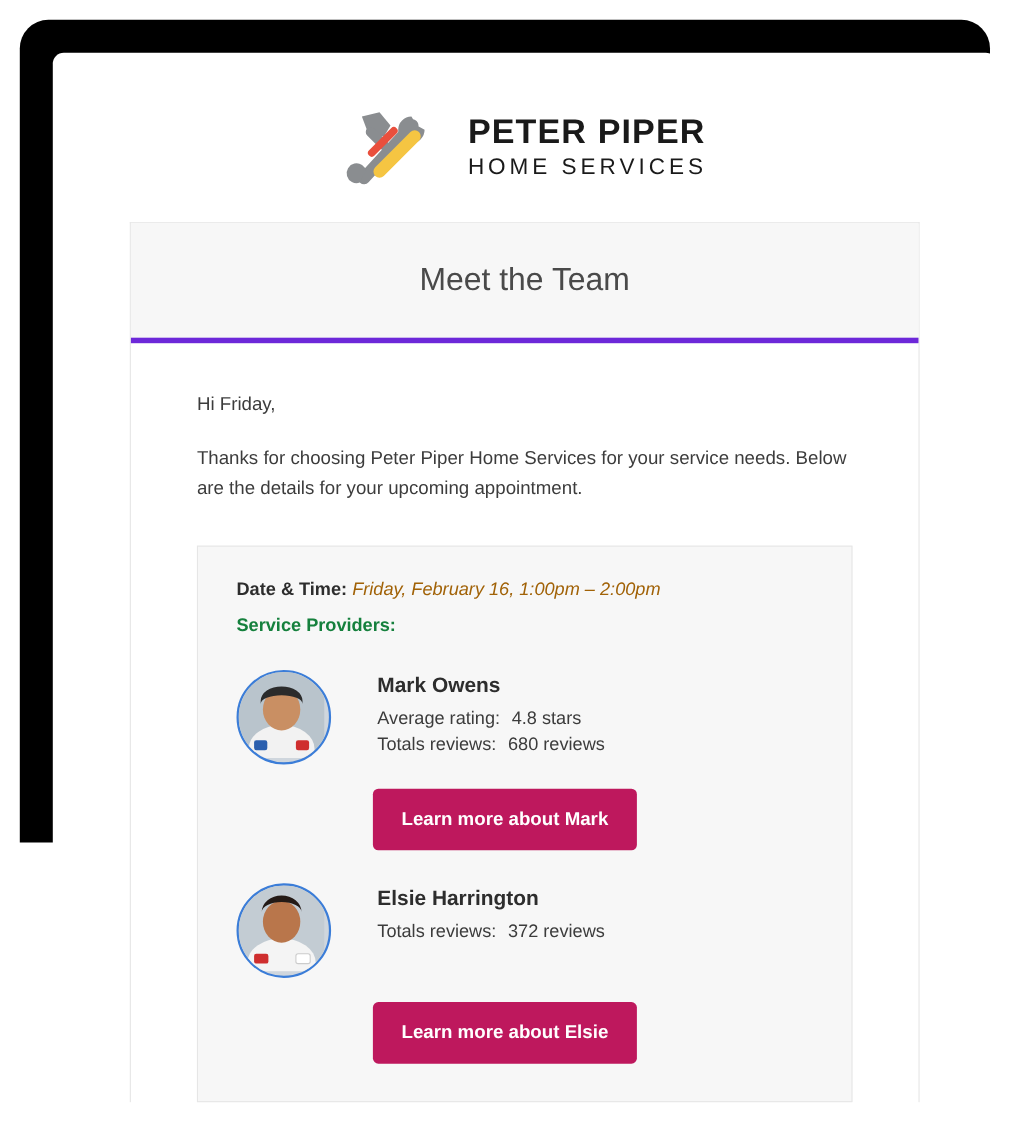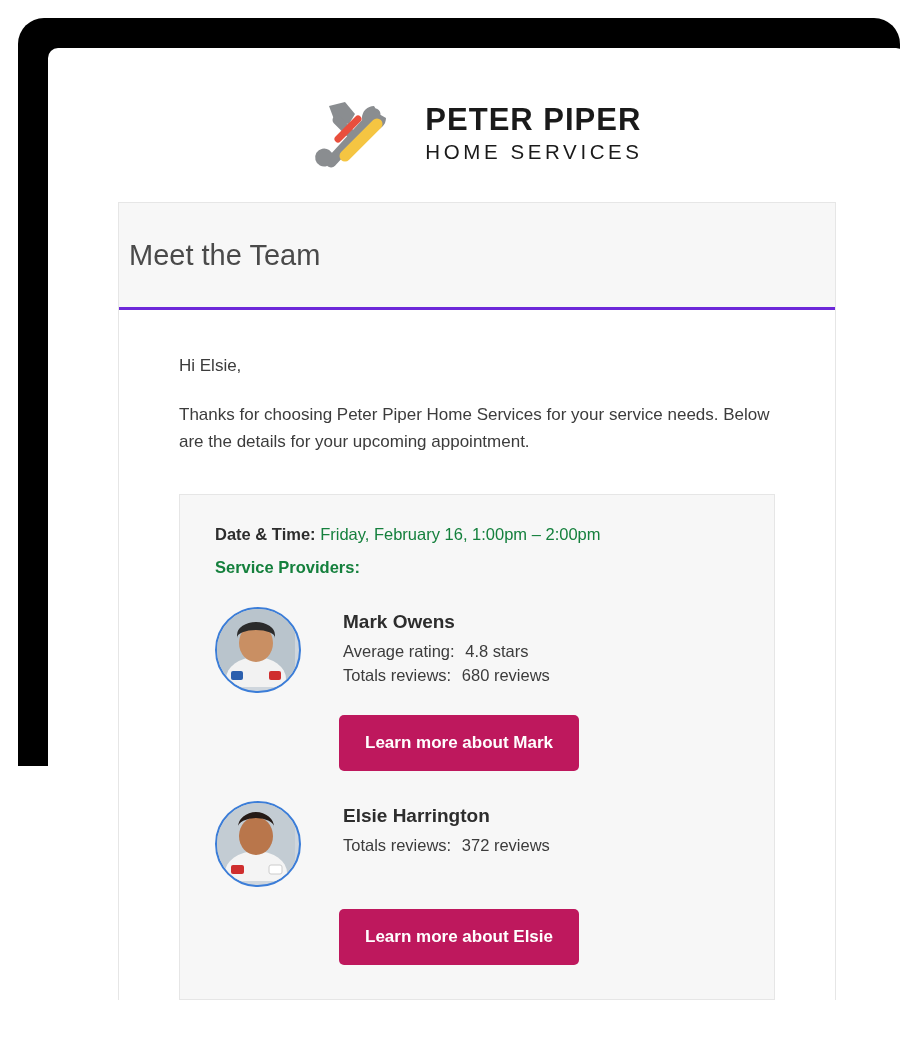--- a/index.html
+++ b/index.html
@@ -80,21 +80,22 @@
   .email-card {
     margin: 0 70px;
     border: 1px solid #e6e6e6;
     border-bottom: none;
     background: #ffffff;
     min-height: 760px;
     box-sizing: border-box;
   }
   .email-header {
     background: #f7f7f7;
-    border-bottom: 3px solid #6d28d9;
+    border-bottom: 5px solid #6d28d9;
+    text-align: center;
     padding: 36px 10px 35px 10px;
   }
   .email-title {
     font-size: 29px;
     color: #4a4a4a;
     font-weight: normal;
     margin: 0;
   }
 
   .email-body {
@@ -121,21 +122,22 @@
   .detail-row {
     font-size: 16.5px;
     color: #3c3c3c;
     margin-bottom: 14px;
   }
   .detail-label {
     font-weight: bold;
     color: #2d2d2d;
   }
   .detail-value {
-    color: #15803d;
+    color: #a16207;
+    font-style: italic;
   }
   .providers-label {
     font-size: 16.5px;
     font-weight: bold;
     color: #15803d;
     margin-bottom: 22px;
   }
 
   .provider {
     margin-top: 30px;
@@ -218,21 +220,21 @@
       </div>
     </div>
 
     <div class="email-card">
 
       <div class="email-header">
         <h1 class="email-title">Meet the Team</h1>
       </div>
 
       <div class="email-body">
-        <p class="greeting">Hi Elsie,</p>
+        <p class="greeting">Hi Friday,</p>
         <p class="intro">Thanks for choosing Peter Piper Home Services for your service needs. Below are the details for your upcoming appointment.</p>
 
         <div class="details-box">
 
           <div class="detail-row">
             <span class="detail-label">Date &amp; Time:</span>
             <span class="detail-value">Friday, February 16, 1:00pm – 2:00pm</span>
           </div>
 
           <div class="providers-label">Service Providers:</div>

